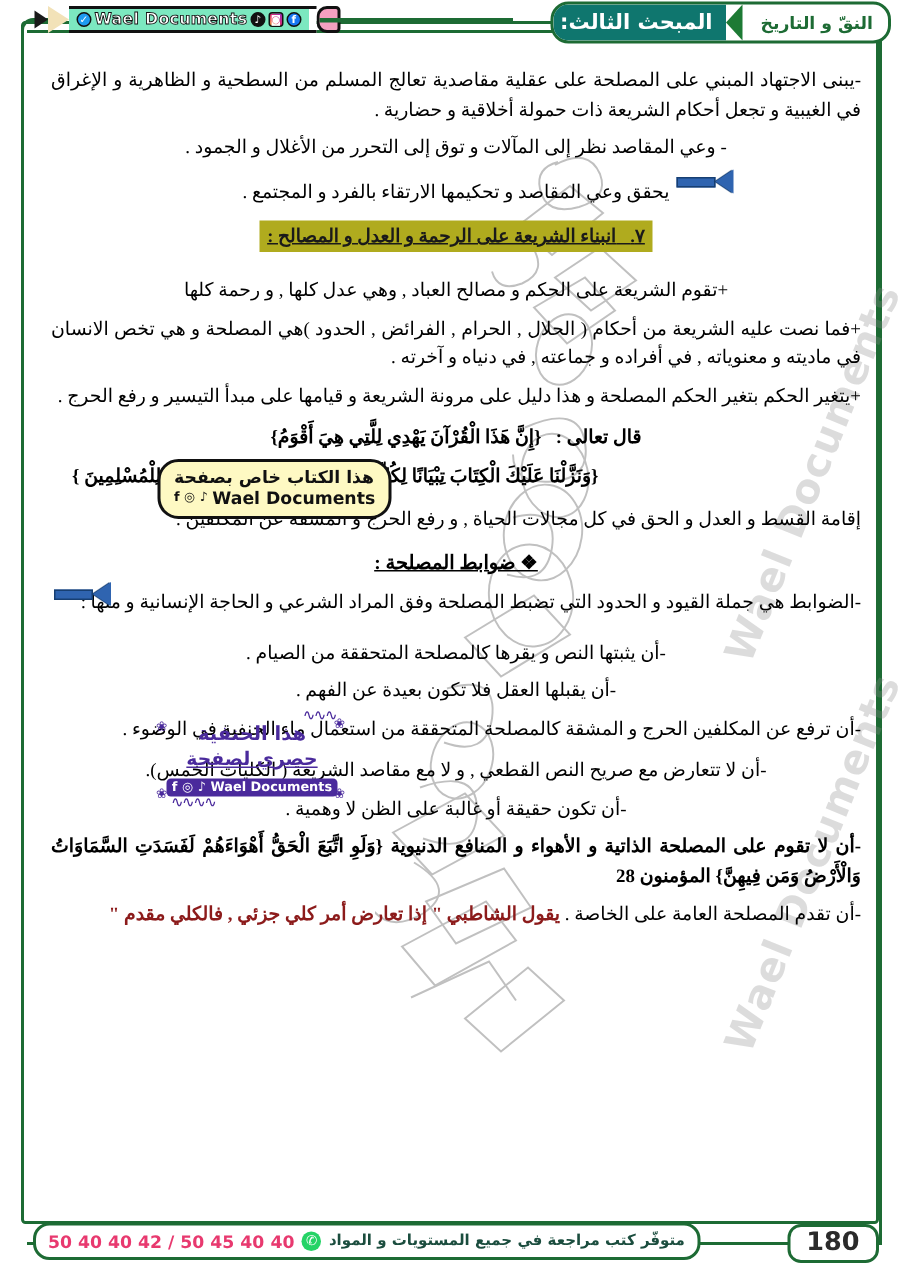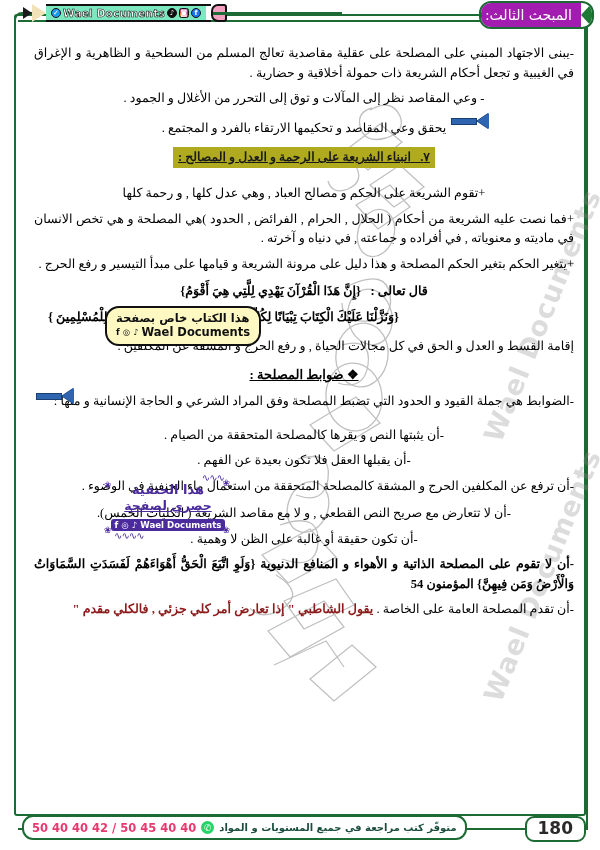--- a/index.html
+++ b/index.html
@@ -34,23 +34,23 @@
   .header-row{
     position:absolute;left:0;top:0;width:600px;height:30px;z-index:40;
   }
   .chapter-banner{
     position:absolute;right:6px;top:1px;
     height:24px;display:flex;align-items:stretch;
     border:2px solid #1d6b34;border-radius:12px;
     background:#ffffff;overflow:hidden;
   }
   .chapter-title{
-    background:#a21caf;color:#ffffff;
-    font-family:"DejaVu Sans","Liberation Sans",sans-serif;
-    font-weight:normal;font-size:14px;
+    background:#0f766e;color:#ffffff;
+    font-family:"DejaVu Sans","Liberation Sans",sans-serif;
+    font-weight:bold;font-size:14px;
     display:flex;align-items:center;
     padding:0 9px 0 4px;
     letter-spacing:-0.3px;
   }
   .chapter-arrow{
     width:0;height:0;
     border-top:12px solid transparent;
     border-bottom:12px solid transparent;
     border-right:11px solid #1d7a34;
   }
@@ -313,20 +313,21 @@
       <span class="soc soc-vf">✓</span>
     </div>
     <div class="pencil-wood"></div>
     <div class="pencil-tip"></div>
   </div>
 
   <div class="header-line2"></div>
   <div class="header-line"></div>
 
   <div class="chapter-banner">
+    <div class="chapter-sub">النقّ و التاريخ</div>
     <div class="chapter-arrow"></div>
     <div class="chapter-title">المبحث الثالث:</div>
   </div>
 </div>
 
 <div class="wm-diag" style="left:408px;top:300px;">Wael Documents</div>
 <div class="wm-diag" style="left:408px;top:560px;">Wael Documents</div>
 
 <svg class="wm-scribble" style="left:250px;top:55px;" width="200" height="700" viewBox="0 0 200 700">
   <g fill="none" stroke="#8d8d8d" stroke-width="1.3">
@@ -398,21 +399,21 @@
 
   <p>-أن ترفع عن المكلفين الحرج و المشقة كالمصلحة المتحققة من استعمال ماء الحنفية في الوضوء .</p>
 
   <p class="center" style="margin-top:8px;">-أن لا تتعارض مع صريح النص القطعي , و لا مع مقاصد الشريعة ( الكليات الخمس).</p>
 
   <p class="center">-أن تكون حقيقة أو غالبة على الظن لا وهمية .</p>
 
   <p class="bold">
     <span>-أن لا تقوم على المصلحة الذاتية و الأهواء و المنافع الدنيوية</span>
     <span>{وَلَوِ اتَّبَعَ الْحَقُّ أَهْوَاءَهُمْ لَفَسَدَتِ السَّمَاوَاتُ وَالْأَرْضُ وَمَن فِيهِنَّ}</span>
-    <span>المؤمنون 54</span>
+    <span>المؤمنون 28</span>
   </p>
 
   <p style="margin-top:4px;">
     <span>-أن تقدم المصلحة العامة على الخاصة .</span>
     <span class="redtext">يقول الشاطبي " إذا تعارض أمر كلي جزئي , فالكلي مقدم "</span>
   </p>
 
 </div>
 
 <div class="arrow-blue" style="left:451px;top:113px;">

